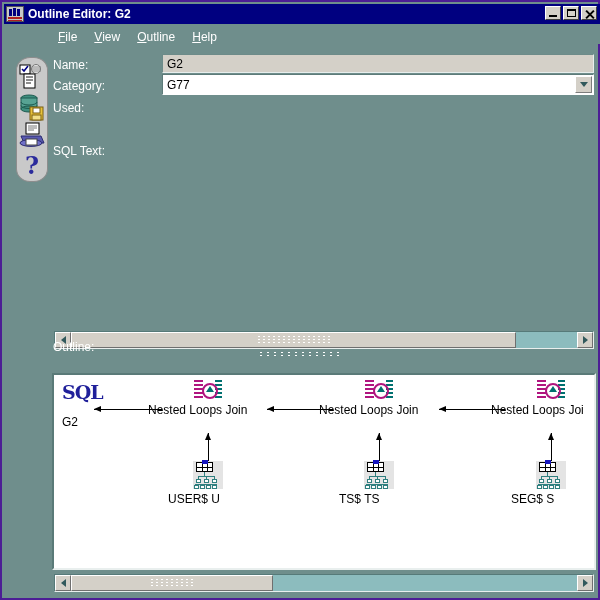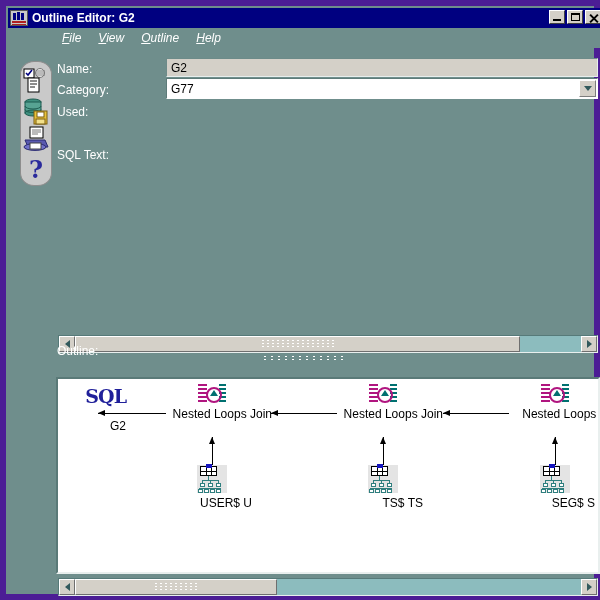--- a/index.html
+++ b/index.html
@@ -3,21 +3,21 @@
 <meta charset="utf-8">
 <style>
   html,body{margin:0;padding:0;}
   body{
     width:600px;height:600px;overflow:hidden;
     font-family:"Liberation Sans",sans-serif;
     background:#6f8e8c;
     -webkit-font-smoothing:none;
   }
   #app{position:relative;width:600px;height:600px;background:#6f8e8c;
-       border:6px solid #4c1d95;box-sizing:border-box;}
+       border:2px solid #4c1d95;box-sizing:border-box;}
 
   
   .titlebar{position:absolute;left:2px;top:2px;width:596px;height:20px;
     background:#000080;display:flex;align-items:center;}
   .titlebar .tbicon{width:18px;height:16px;margin-left:2px;margin-right:4px;
     position:relative;flex:0 0 auto;background:#c8c8c8;border:1px solid #555;box-sizing:border-box;overflow:hidden;}
   .tbicon .b{position:absolute;background:#000080;width:3px;}
   .tbicon .r{position:absolute;background:#b02020;height:2px;}
   .titlebar .ttl{color:#ffffff;font-size:12px;font-weight:bold;
     letter-spacing:0px;white-space:nowrap;}
@@ -29,22 +29,22 @@
   .winbtn i{position:absolute;display:block;background:#000;}
   .wb-min i{left:3px;bottom:2px;width:8px;height:2px;}
   .wb-max i{left:3px;top:2px;width:9px;height:8px;background:transparent;
     border:1px solid #000;border-top-width:2px;box-sizing:border-box;}
   .wb-cl i{left:7px;top:2px;width:2px;height:11px;background:#000;}
   .wb-cl i:nth-child(1){transform:rotate(45deg);}
   .wb-cl i:nth-child(2){transform:rotate(-45deg);}
 
   
   .menubar{position:absolute;left:2px;top:22px;width:596px;height:20px;
-    background:#6f8e8c;display:flex;align-items:center;padding-left:54px;
-    box-sizing:border-box;font-style:italic;}
+    background:#6f8e8c;display:flex;align-items:flex-end;padding-left:54px;
+    box-sizing:border-box;}
   .menuitem{color:#ffffff;font-size:12px;margin-right:17px;cursor:default;
     white-space:nowrap;}
   .menuitem u{text-decoration:underline;}
 
   
   .vtoolbar{position:absolute;left:14px;top:55px;width:32px;height:125px;
     background:#c9c9c9;border-radius:14px/13px;
     border:1px solid #8d8d8d;box-sizing:border-box;
     display:flex;flex-direction:column;align-items:center;padding-top:6px;}
   .vtbtn{width:26px;height:29px;position:relative;cursor:default;}
@@ -100,21 +100,21 @@
   .grip{display:flex;gap:3px;}
   .grip span{width:2px;height:9px;background:
      repeating-linear-gradient(to bottom,#ffffff 0 1px,transparent 1px 3px);}
 
   .splitgrip{position:absolute;display:flex;gap:5px;}
   .splitgrip span{width:2px;height:5px;background:
      repeating-linear-gradient(to bottom,#ffffff 0 1px,transparent 1px 3px);}
 
   
   .canvas{position:absolute;background:#ffffff;overflow:hidden;}
-  .node{position:absolute;text-align:right;}
+  .node{position:absolute;text-align:left;}
   .node .cap{font-size:12px;color:#000000;white-space:nowrap;}
   .sqlglyph{font-family:"DejaVu Serif",serif;font-weight:bold;font-size:19px;
     color:#20209a;letter-spacing:-1px;}
   .arrow{position:absolute;height:1px;background:#000;}
   .arrow:before{content:"";position:absolute;left:0;top:-3px;
     width:0;height:0;border-top:3.5px solid transparent;
     border-bottom:3.5px solid transparent;border-right:7px solid #000;}
   .varrow{position:absolute;width:1px;background:#000;}
   .varrow:before{content:"";position:absolute;left:-3px;top:0;
     width:0;height:0;border-left:3.5px solid transparent;

